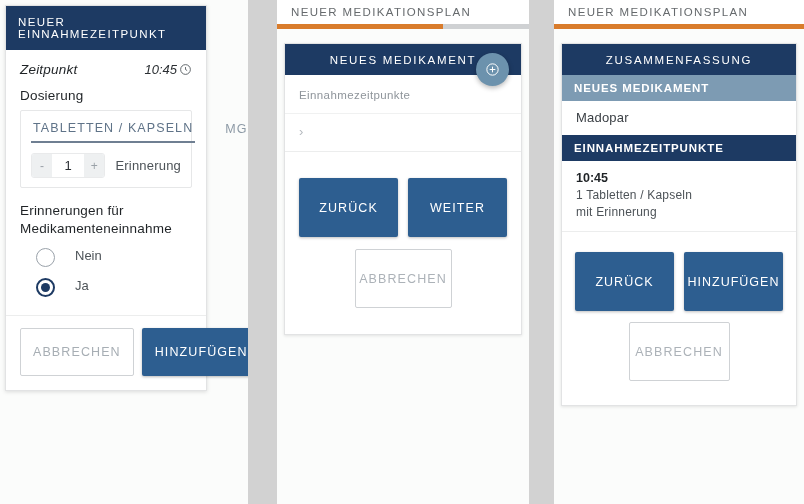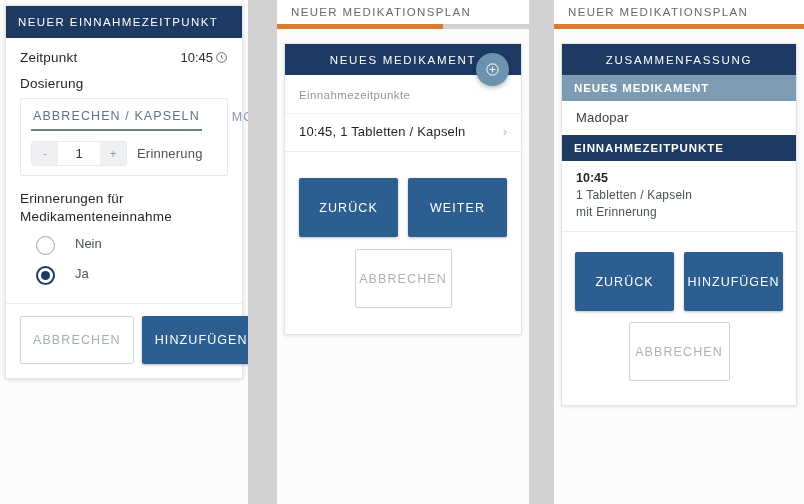--- a/index.html
+++ b/index.html
@@ -66,36 +66,36 @@
     text-align: center;
     font-size: 11.5px;
     letter-spacing: 1.7px;
     padding: 10px 4px 9px;
     font-weight: 400;
   }
 
   
   .p1-card {
     position: absolute;
-    left: 5px; top: 5px; width: 238px;
+    left: 5px; top: 5px; width: 202px;
     z-index: 3;
     background:#fff;
     border:1px solid #e2e3e4;
     box-shadow: 0 1px 4px rgba(0,0,0,.13);
   }
   .p1-hdr {
     background: #1d3a63; color: #fff;
     font-size: 11.5px; letter-spacing: 1.4px;
     padding: 10px 0 10px 12px;
     font-weight: 400;
   }
   .p1-body { padding: 12px 14px 4px; }
 
   .row-label {
-    display: flex; align-items: center; justify-content: space-between;
+    display: flex; align-items: center; justify-content: space-between; font-style: italic;
   }
   .lbl-strong { font-size: 13.5px; color: #1f2326; font-weight: 400; letter-spacing:.2px;}
   .time-val { font-size: 13px; color: #2b2f33; display: flex; align-items: center; gap: 2px; }
   .clock-ic { display:inline-block; width:13px; height:13px; }
 
   .sec-label { font-size: 13.5px; color: #1f2326; margin-top: 11px; letter-spacing:.2px;}
 
   .dose-box {
     margin-top: 7px;
     border: 1px solid #e6e7e8;
@@ -287,21 +287,21 @@
               <circle cx="12" cy="12" r="9"></circle>
                 <path d="M12 7.5V12l3 2"></path>
             </svg>
           </span>
         </div>
 
         <div class="sec-label">Dosierung</div>
 
         <div class="dose-box">
           <div class="unit-tabs">
-            <span class="unit-tab active">ABBRECHEN / KAPSELN</span>
+            <span class="unit-tab active">TABLETTEN / KAPSELN</span>
             <span class="unit-tab mg">MG</span>
           </div>
 
           <div class="stepper-row">
             <div class="stepper">
               <button class="st-btn">-</button>
               <span class="st-val">1</span>
               <button class="st-btn">+</button>
             </div>
             <span class="st-unit">Erinnerung</span>
@@ -344,21 +344,20 @@
 
       <div class="p2-list">
         <div class="fab">
           <svg viewBox="0 0 24 24" width="17" height="17" fill="none" stroke="#ffffff" stroke-width="1.4">
             <circle cx="12" cy="12" r="8"></circle>
               <path d="M12 8v8M8 12h8"></path>
           </svg>
         </div>
         <div class="list-hint">Einnahmezeitpunkte</div>
         <div class="list-item">
-          <span class="list-item-txt">10:45, 1 Tabletten / Kapseln</span>
           <span class="chev">›</span>
         </div>
       </div>
 
       <div class="p2-actions">
         <div class="btn-row">
           <button class="btn-wide">ZURÜCK</button>
           <button class="btn-wide">WEITER</button>
         </div>
         <button class="btn-cancel-wide">ABBRECHEN</button>

